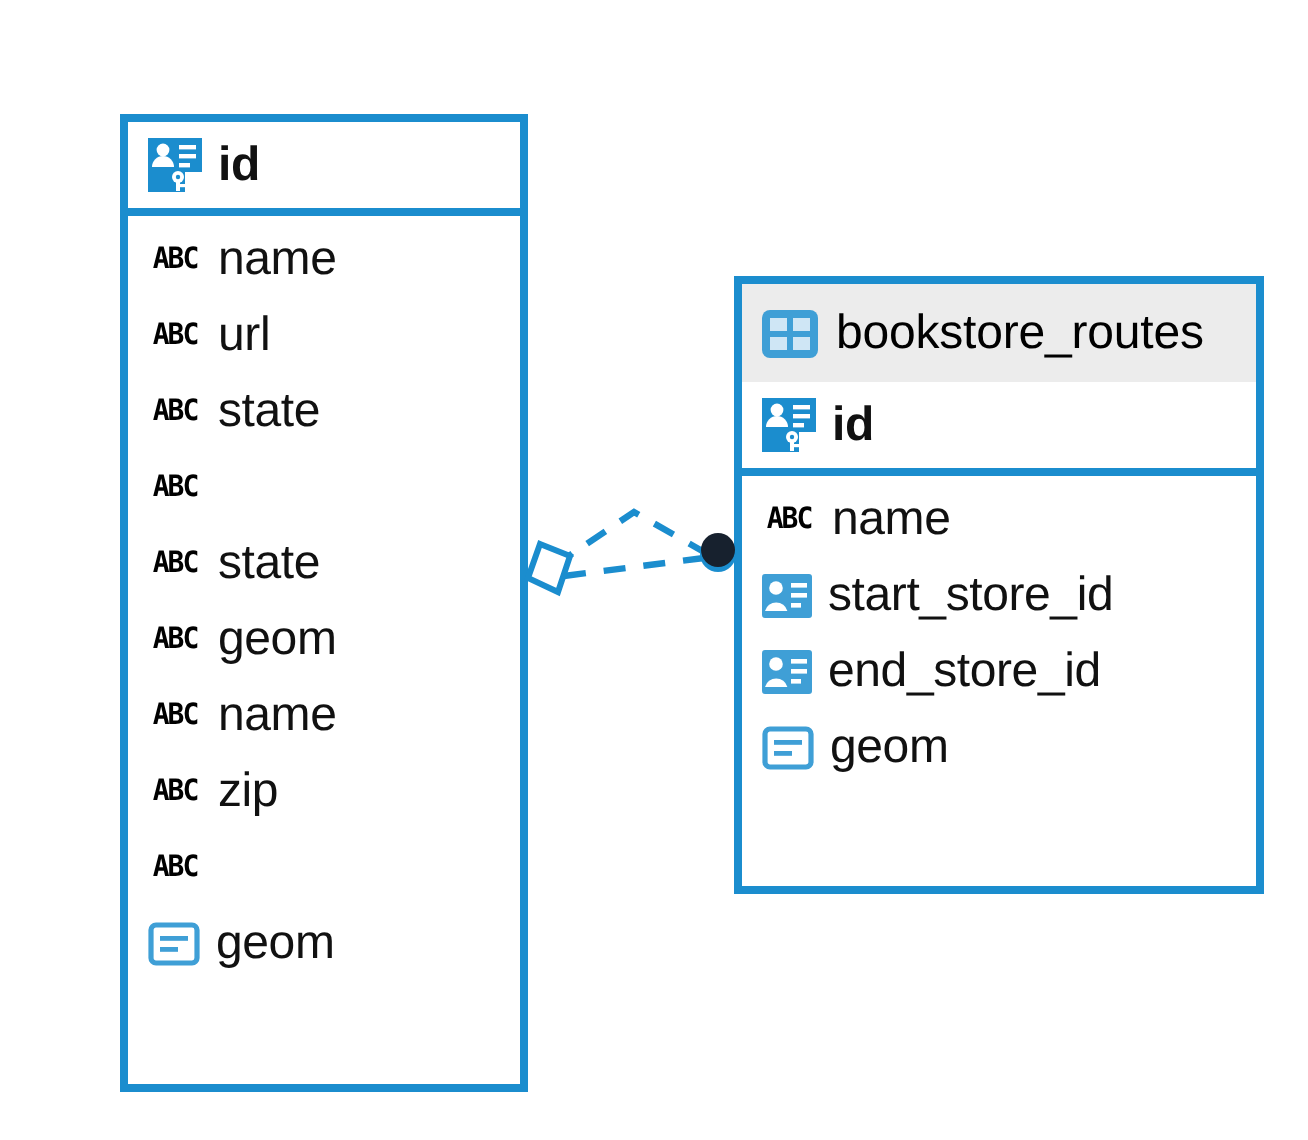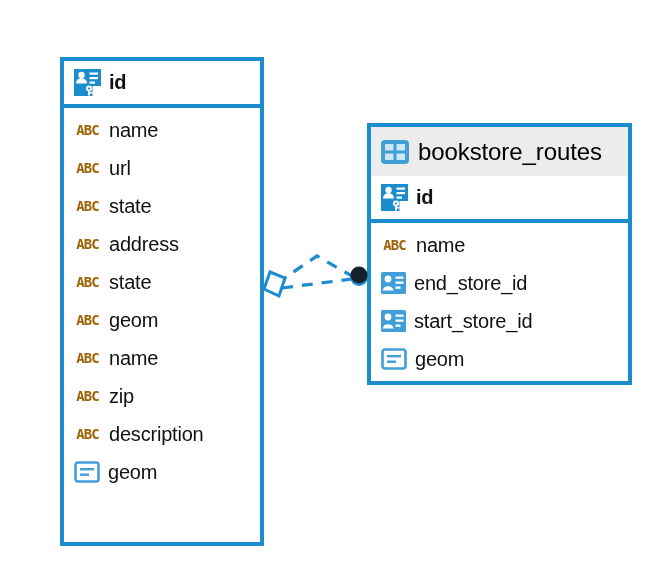--- a/index.html
+++ b/index.html
@@ -29,23 +29,23 @@
     background: #ffffff;
   }
   #entity-bookstores {
     left: 60px;
     top: 57px;
     width: 204px;
     height: 489px;
   }
   #entity-bookstore-routes {
     left: 367px;
-    top: 123px;
+    top: 138px;
     width: 265px;
-    height: 262px;
+    height: 309px;
   }
 
   .entity-header {
     display: flex;
     align-items: center;
     box-sizing: border-box;
     height: 49px;
     padding-left: 10px;
   }
   .entity-header.orange { background: #fc8043; }
@@ -78,21 +78,21 @@
   }
   .field-row {
     display: flex;
     align-items: center;
     box-sizing: border-box;
     height: 38px;
     padding-left: 10px;
     background: #ffffff;
   }
   .field-label {
-    font-size: 20px;
+    font-size: 24px;
     color: #111111;
     margin-left: 8px;
     white-space: nowrap;
     letter-spacing: -0.2px;
   }
 
   
   .icon {
     flex: 0 0 auto;
     display: inline-flex;
@@ -103,21 +103,21 @@
   .icon-table   { width: 28px; height: 24px; }
   .icon-pk      { width: 27px; height: 27px; }
   .icon-fk      { width: 25px; height: 22px; }
   .icon-abc     { width: 27px; height: 18px; }
   .icon-geom    { width: 26px; height: 22px; }
 
   .abc-text {
     font-family: "DejaVu Sans Mono", monospace;
     font-size: 14px;
     font-weight: bold;
-    color: #a16207;
+    color: #000000;
     letter-spacing: -1px;
     line-height: 1;
     transform: scaleY(1.05);
   }
 
   
   .connector {
     position: absolute;
     left: 0;
     top: 0;
@@ -169,21 +169,20 @@
       <div class="field-row">
         <span class="icon icon-abc">
             <span class="abc-text">ABC</span>
           </span>
         <span class="field-label">state</span>
       </div>
       <div class="field-row">
         <span class="icon icon-abc">
             <span class="abc-text">ABC</span>
           </span>
-        <span class="field-label">address</span>
       </div>
       <div class="field-row">
         <span class="icon icon-abc">
             <span class="abc-text">ABC</span>
           </span>
         <span class="field-label">state</span>
       </div>
       <div class="field-row">
         <span class="icon icon-abc">
             <span class="abc-text">ABC</span>
@@ -199,21 +198,20 @@
       <div class="field-row">
         <span class="icon icon-abc">
             <span class="abc-text">ABC</span>
           </span>
         <span class="field-label">zip</span>
       </div>
       <div class="field-row">
         <span class="icon icon-abc">
             <span class="abc-text">ABC</span>
           </span>
-        <span class="field-label">description</span>
       </div>
       <div class="field-row">
         <span class="icon icon-geom">
           <svg width="26" height="22" viewBox="0 0 26 22">
             <rect x="1.5" y="1.5" width="23" height="19" rx="2.5" ry="2.5" fill="#ffffff" stroke="#3f9fd6" stroke-width="2.6"></rect>
             <rect x="6" y="7" width="14" height="2.4" fill="#3f9fd6"></rect>
             <rect x="6" y="12.5" width="9" height="2.4" fill="#3f9fd6"></rect>
           </svg>
         </span>
         <span class="field-label">geom</span>
@@ -266,34 +264,34 @@
         <span class="icon icon-fk">
           <svg width="25" height="22" viewBox="0 0 25 22">
             <rect x="0" y="0" width="25" height="22" rx="1.5" ry="1.5" fill="#3f9fd6"></rect>
             <circle cx="7" cy="7" r="3.4" fill="#ffffff"></circle>
             <path d="M1.5 18.5 a5.8 5.8 0 0 1 11.2 0 Z" fill="#ffffff"></path>
             <rect x="14.5" y="4.5" width="8" height="2.3" fill="#ffffff"></rect>
             <rect x="14.5" y="9.5" width="8" height="2.3" fill="#ffffff"></rect>
             <rect x="14.5" y="14.5" width="5" height="2.3" fill="#ffffff"></rect>
           </svg>
         </span>
-        <span class="field-label">end_store_id</span>
+        <span class="field-label">start_store_id</span>
       </div>
       <div class="field-row">
         <span class="icon icon-fk">
           <svg width="25" height="22" viewBox="0 0 25 22">
             <rect x="0" y="0" width="25" height="22" rx="1.5" ry="1.5" fill="#3f9fd6"></rect>
             <circle cx="7" cy="7" r="3.4" fill="#ffffff"></circle>
             <path d="M1.5 18.5 a5.8 5.8 0 0 1 11.2 0 Z" fill="#ffffff"></path>
             <rect x="14.5" y="4.5" width="8" height="2.3" fill="#ffffff"></rect>
             <rect x="14.5" y="9.5" width="8" height="2.3" fill="#ffffff"></rect>
             <rect x="14.5" y="14.5" width="5" height="2.3" fill="#ffffff"></rect>
           </svg>
         </span>
-        <span class="field-label">start_store_id</span>
+        <span class="field-label">end_store_id</span>
       </div>
       <div class="field-row">
         <span class="icon icon-geom">
           <svg width="26" height="22" viewBox="0 0 26 22">
             <rect x="1.5" y="1.5" width="23" height="19" rx="2.5" ry="2.5" fill="#ffffff" stroke="#3f9fd6" stroke-width="2.6"></rect>
             <rect x="6" y="7" width="14" height="2.4" fill="#3f9fd6"></rect>
             <rect x="6" y="12.5" width="9" height="2.4" fill="#3f9fd6"></rect>
           </svg>
         </span>
         <span class="field-label">geom</span>

